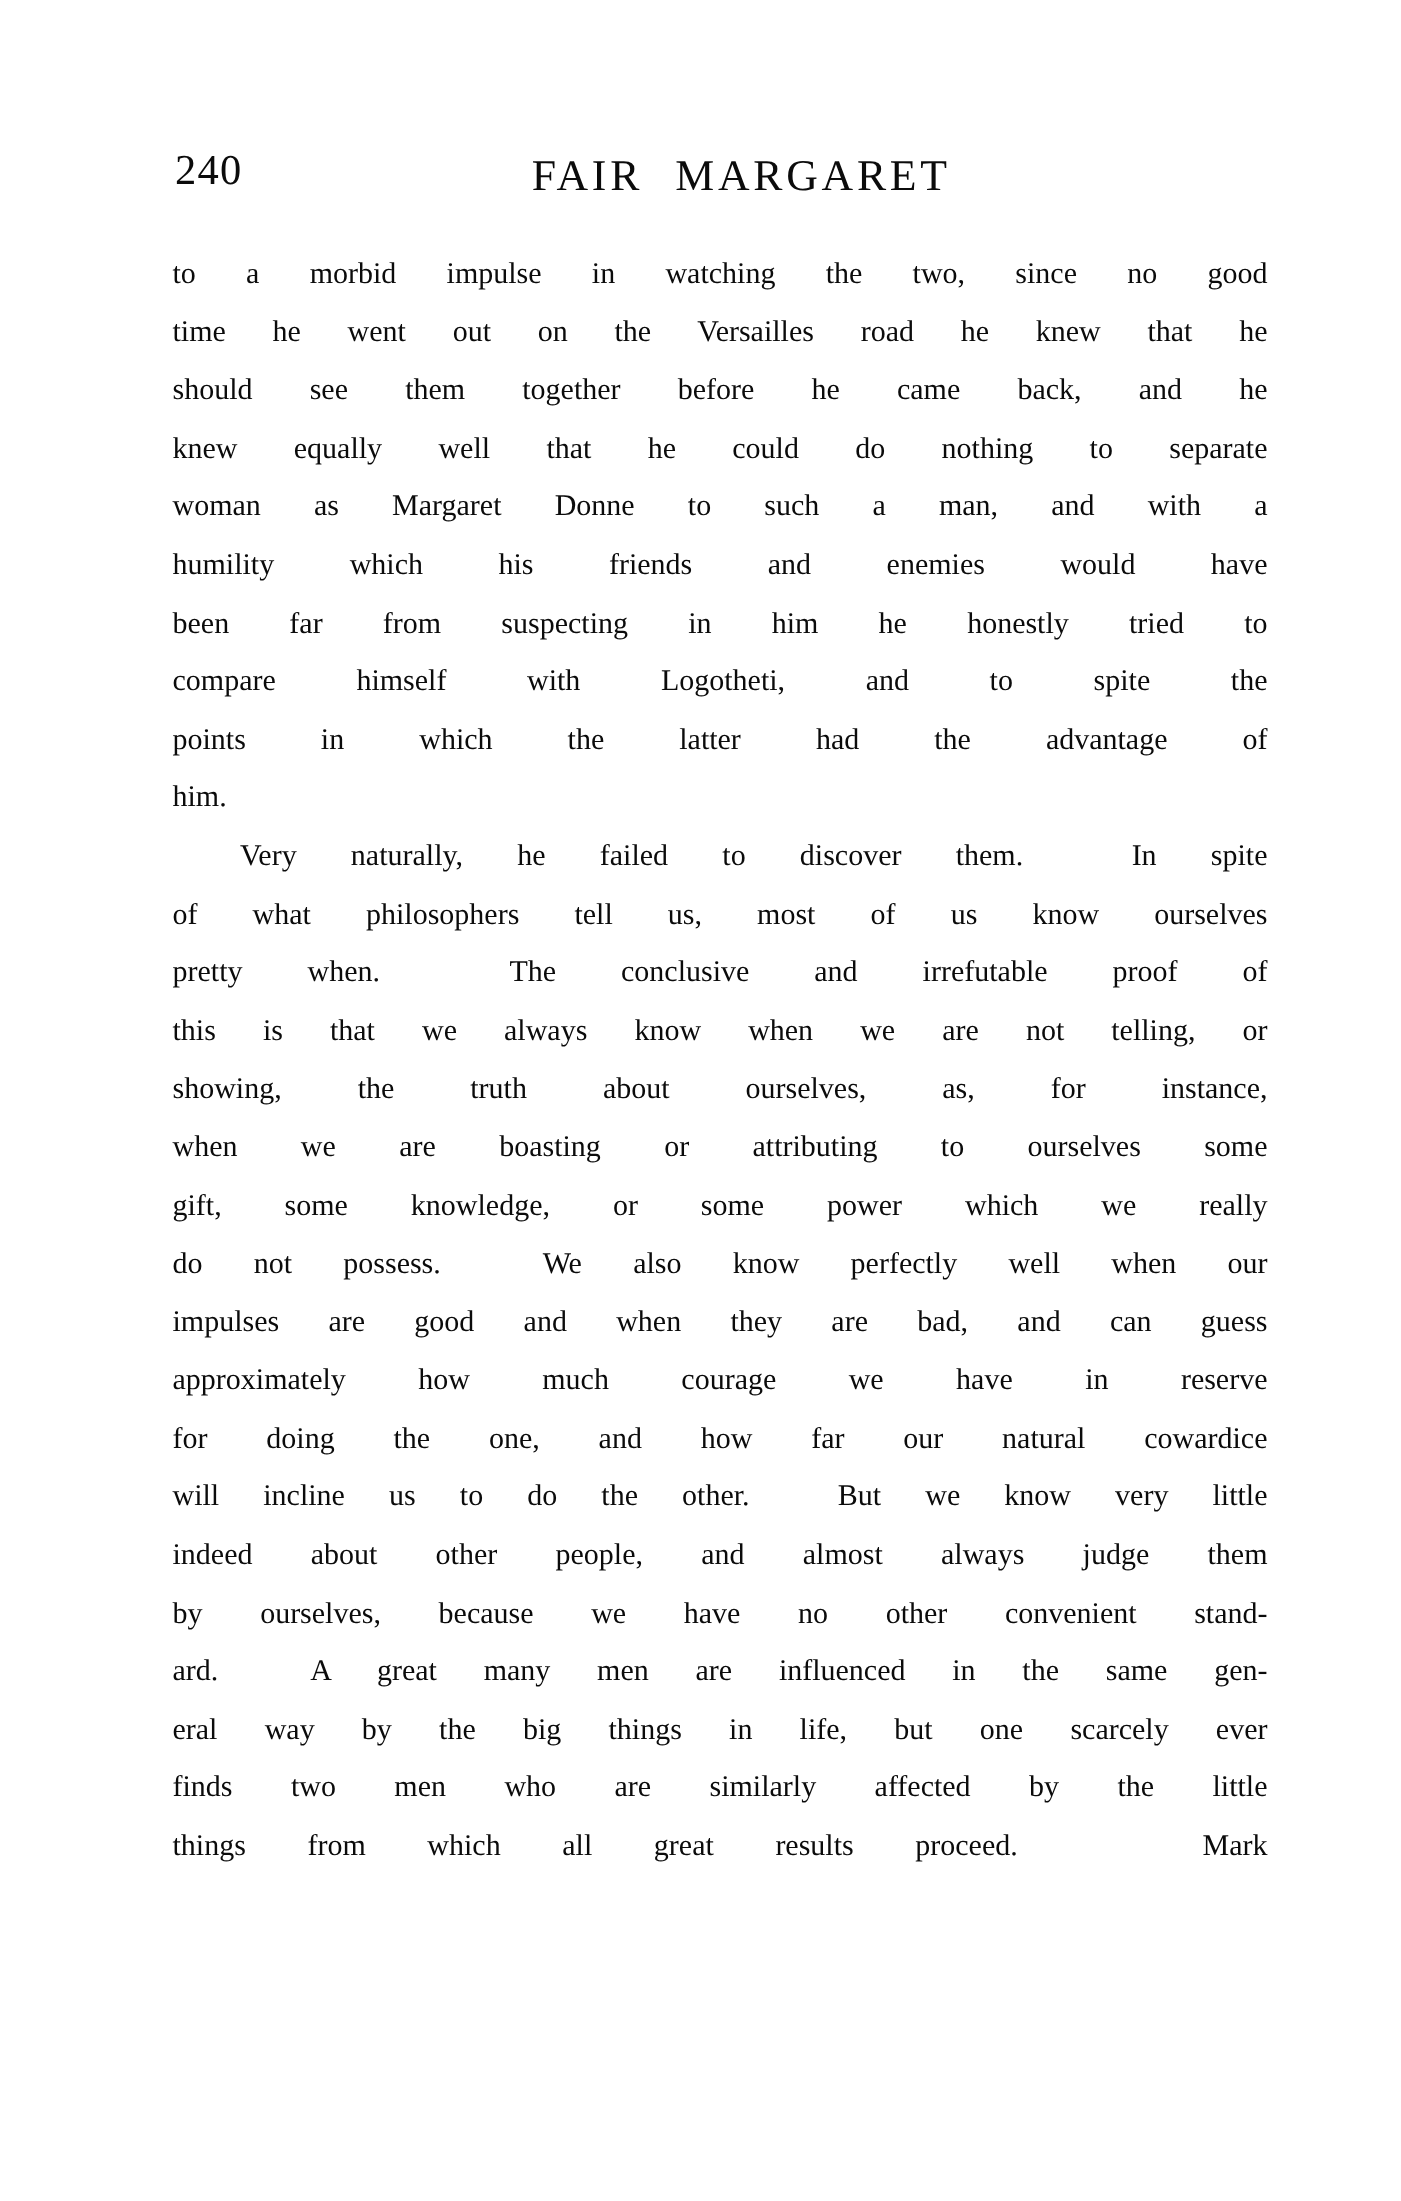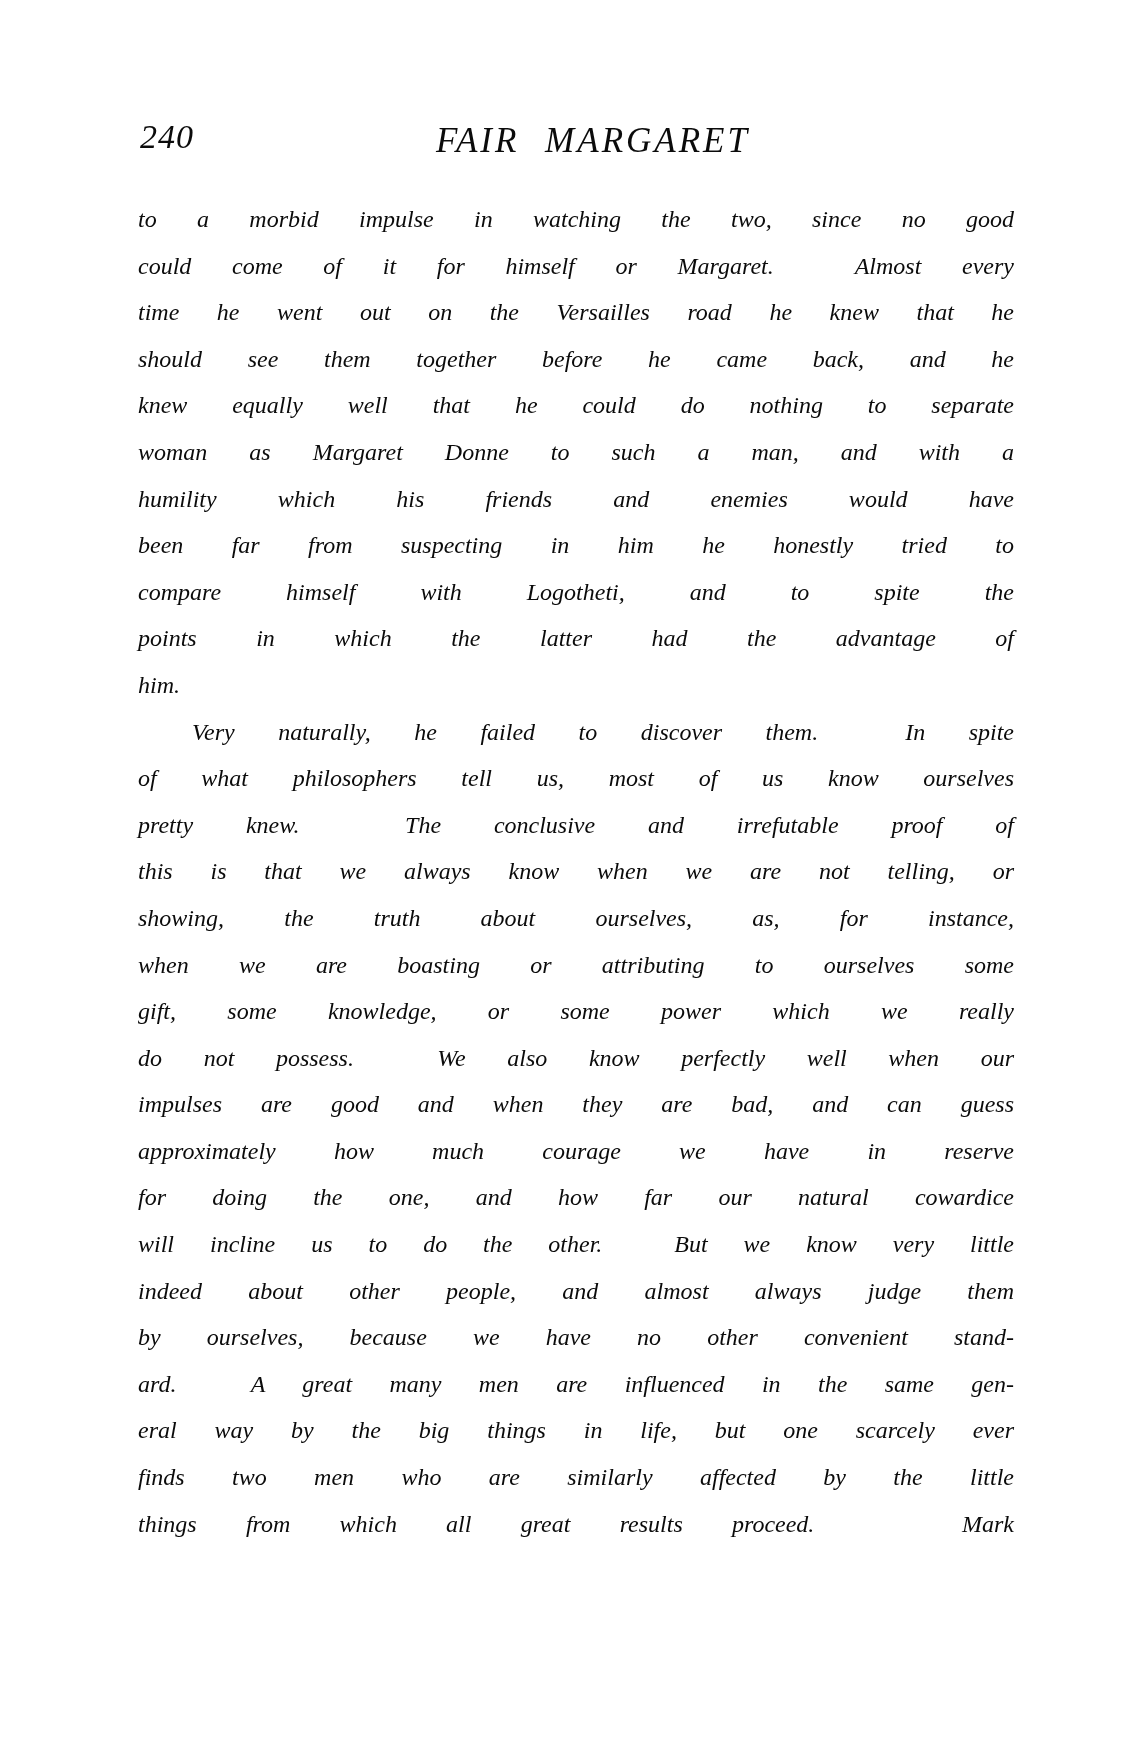--- a/index.html
+++ b/index.html
@@ -8,21 +8,20 @@
     background: #ffffff;
   }
   .page {
     position: relative;
     width: 1121px;
     height: 1761px;
     background: #ffffff;
     overflow: hidden;
     font-family: "Liberation Serif", "DejaVu Serif", serif;
     color: #0b0b0b;
-    font-style: italic;
   }
   .header {
     position: absolute;
     left: 138px;
     top: 118px;
     width: 876px;
     height: 44px;
   }
   .pagenum {
     position: absolute;
@@ -68,35 +67,34 @@
 <body>
 
 <div class="page">
   <div class="header">
     <span class="pagenum">240</span>
     <span class="running-title">FAIR MARGARET</span>
   </div>
   <div class="body-text" id="body-text">
       <div class="para no-justify-last">
         <div class="line">to a morbid impulse in watching the two, since no good</div>
-        <div class="line">could come of it for himself or Margaret.  Almost every</div>
         <div class="line">time he went out on the Versailles road he knew that he</div>
         <div class="line">should see them together before he came back, and he</div>
         <div class="line">knew equally well that he could do nothing to separate</div>
         <div class="line">woman as Margaret Donne to such a man, and with a</div>
         <div class="line">humility which his friends and enemies would have</div>
         <div class="line">been far from suspecting in him he honestly tried to</div>
         <div class="line">compare himself with Logotheti, and to spite the</div>
         <div class="line">points in which the latter had the advantage of</div>
         <div class="line">him.</div>
       </div>
       <div class="para indent">
         <div class="line">Very naturally, he failed to discover them.  In spite</div>
         <div class="line">of what philosophers tell us, most of us know ourselves</div>
-        <div class="line">pretty knew.  The conclusive and irrefutable proof of</div>
+        <div class="line">pretty when.  The conclusive and irrefutable proof of</div>
         <div class="line">this is that we always know when we are not telling, or</div>
         <div class="line">showing, the truth about ourselves, as, for instance,</div>
         <div class="line">when we are boasting or attributing to ourselves some</div>
         <div class="line">gift, some knowledge, or some power which we really</div>
         <div class="line">do not possess.  We also know perfectly well when our</div>
         <div class="line">impulses are good and when they are bad, and can guess</div>
         <div class="line">approximately how much courage we have in reserve</div>
         <div class="line">for doing the one, and how far our natural cowardice</div>
         <div class="line">will incline us to do the other.  But we know very little</div>
         <div class="line">indeed about other people, and almost always judge them</div>

